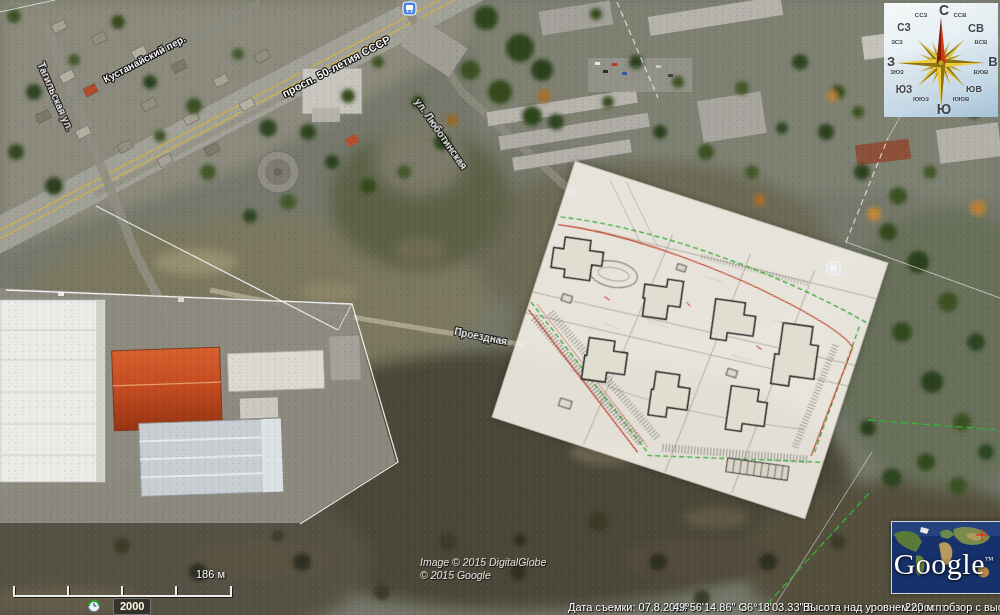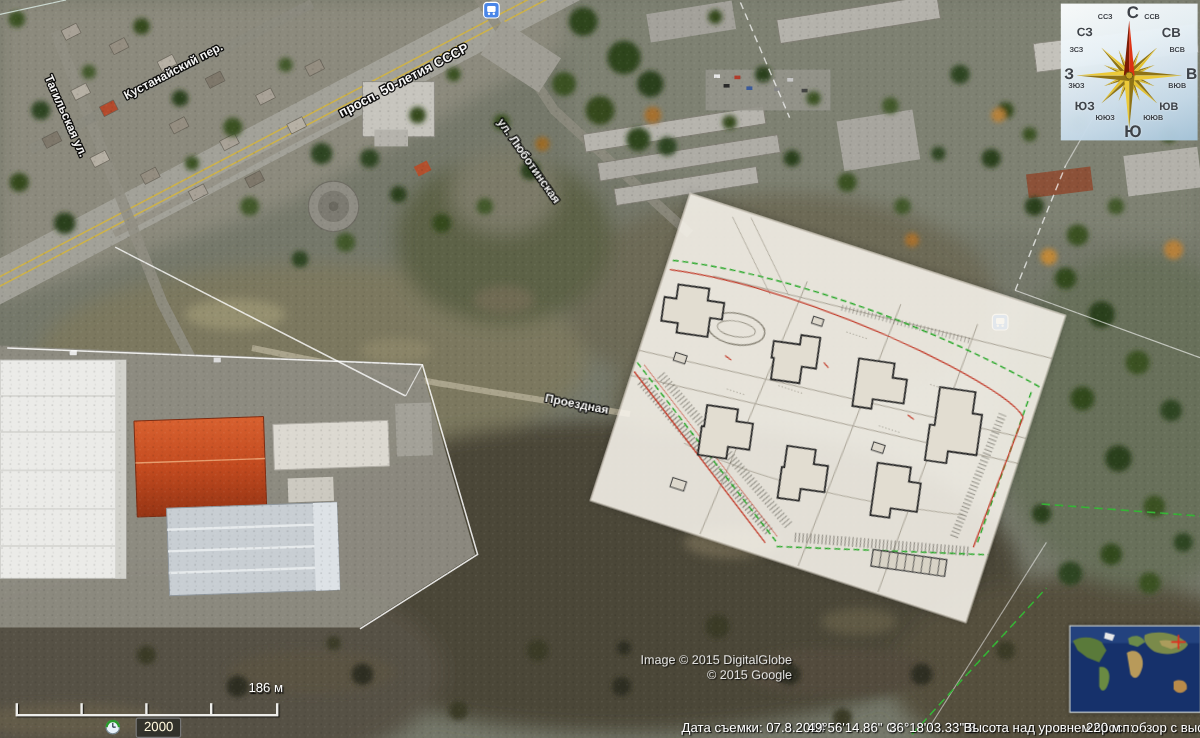--- a/index.html
+++ b/index.html
@@ -19,30 +19,30 @@
                 font-weight:bold;line-height:1;text-shadow:0 0 2px rgba(255,255,255,.8);}
   
   .hud{color:#fff;text-shadow:1px 1px 1px rgba(0,0,0,.9),0 0 2px rgba(0,0,0,.7);
        font-size:11px;white-space:nowrap;}
   .scalebar{position:absolute;left:13px;top:586px;width:219px;height:9px;
             border-bottom:2px solid #ededea;
             filter:drop-shadow(1px 1px 0.5px rgba(0,0,0,.65));}
   .scalebar i{position:absolute;bottom:0;width:2px;height:9px;background:#ededea;}
   .yearbox{position:absolute;left:113px;top:598px;padding:1px 6px;
            background:rgba(45,45,40,.88);border:1px solid #777;border-radius:2px;
-           color:#fff8dc;font-size:11px;font-weight:normal;line-height:13px;}
+           color:#fff8dc;font-size:11px;font-weight:bold;line-height:13px;}
   .gmap{position:absolute;left:891px;top:521px;width:108px;height:71px;
         border:1px solid #cdd7de;box-shadow:0 0 5px rgba(0,0,0,.45);}
   .glogo{position:absolute;left:888px;top:547px;width:112px;text-align:center;
          font-family:"Liberation Serif",serif;font-size:30px;color:#fff;
          letter-spacing:.5px;text-shadow:0 1px 2px rgba(0,0,0,.85),0 0 4px rgba(0,0,0,.5);}
   .glogo sup{font-size:9px;}
-  .copyright{position:absolute;left:420px;top:544px;width:240px;text-align:right;
+  .copyright{position:absolute;left:420px;top:556px;width:240px;text-align:left;
              color:#efefef;font-size:10.5px;line-height:13px;opacity:.9;
-             text-shadow:1px 1px 1px rgba(0,0,0,.9);}
+             text-shadow:1px 1px 1px rgba(0,0,0,.9);font-style:italic;}
 </style>
 </head>
 <body>
 
 <div class="stage">
 
   <svg class="abs" style="left:0;top:0" width="1000" height="615" viewBox="0 0 1000 615">
     <defs>
       <filter id="b2" x="-30%" y="-30%" width="160%" height="160%">
           <feGaussianBlur stdDeviation="2"></feGaussianBlur>
@@ -406,21 +406,21 @@
     <span class="lbl" style="left:60px;top:99px;font-size:14px">Ю</span>
     <span class="lbl" style="left:37px;top:93px;font-size:6px">ЮЮЗ</span>
     <span class="lbl" style="left:20px;top:82px;font-size:10px">ЮЗ</span>
     <span class="lbl" style="left:13px;top:66px;font-size:6px">ЗЮЗ</span>
     <span class="lbl" style="left:7px;top:52px;font-size:13px">З</span>
     <span class="lbl" style="left:13px;top:36px;font-size:6px">ЗСЗ</span>
     <span class="lbl" style="left:20px;top:20px;font-size:10px">СЗ</span>
     <span class="lbl" style="left:37px;top:9px;font-size:6px">ССЗ</span>
   </div>
 
-  <div class="abs hud" style="left:196px;top:568px;width:40px;text-align:right">186 м</div>
+  <div class="abs hud" style="left:196px;top:568px;width:40px;text-align:left">186 м</div>
   <div class="scalebar">
     <i style="left:0"></i>
       <i style="left:54px"></i>
       <i style="left:108px"></i>
       <i style="left:162px"></i>
       <i style="left:217px"></i>
   </div>
 
   <svg class="abs" style="left:87px;top:599px" width="14" height="14" viewBox="0 0 14 14">
     <circle cx="7" cy="7" r="5.6" fill="#e8f2fa" stroke="#7a8a94" stroke-width="1"></circle>
@@ -445,20 +445,21 @@
       <path d="M48,10 C54,6 60,8 62,13 L56,17 49,15 Z" fill="#6a8a4a"></path>
       <path d="M62,7 C76,2 92,7 98,15 C94,23 80,25 70,21 64,17 60,12 62,7 Z" fill="#7a8a4a"></path>
       <path d="M74,12 C82,10 90,13 92,16 L84,19 76,16 Z" fill="#b8a060" opacity=".8"></path>
       <path d="M86,46 C92,43 98,46 97,52 C94,57 88,56 86,52 Z" fill="#b88a4a"></path>
       <g stroke="#e03020" stroke-width="1.4">
         <line x1="84" y1="13" x2="96" y2="13"></line>
           <line x1="90" y1="7" x2="90" y2="19"></line>
       </g>
     </svg>
   </div>
+  <div class="glogo"><span>Google</span><sup>™</sup></div>
 
   <div class="abs hud" style="left:568px;top:601px">Дата съемки: 07.8.2014</div>
   <div class="abs hud" style="left:673px;top:601px">49°56'14.86" С</div>
   <div class="abs hud" style="left:741px;top:601px">36°18'03.33" В</div>
   <div class="abs hud" style="left:803px;top:601px">Высота над уровнем просп:</div>
   <div class="abs hud" style="left:905px;top:601px">220 м</div>
   <div class="abs hud" style="left:943px;top:601px">обзор с выс</div>
 
 </div>
 

